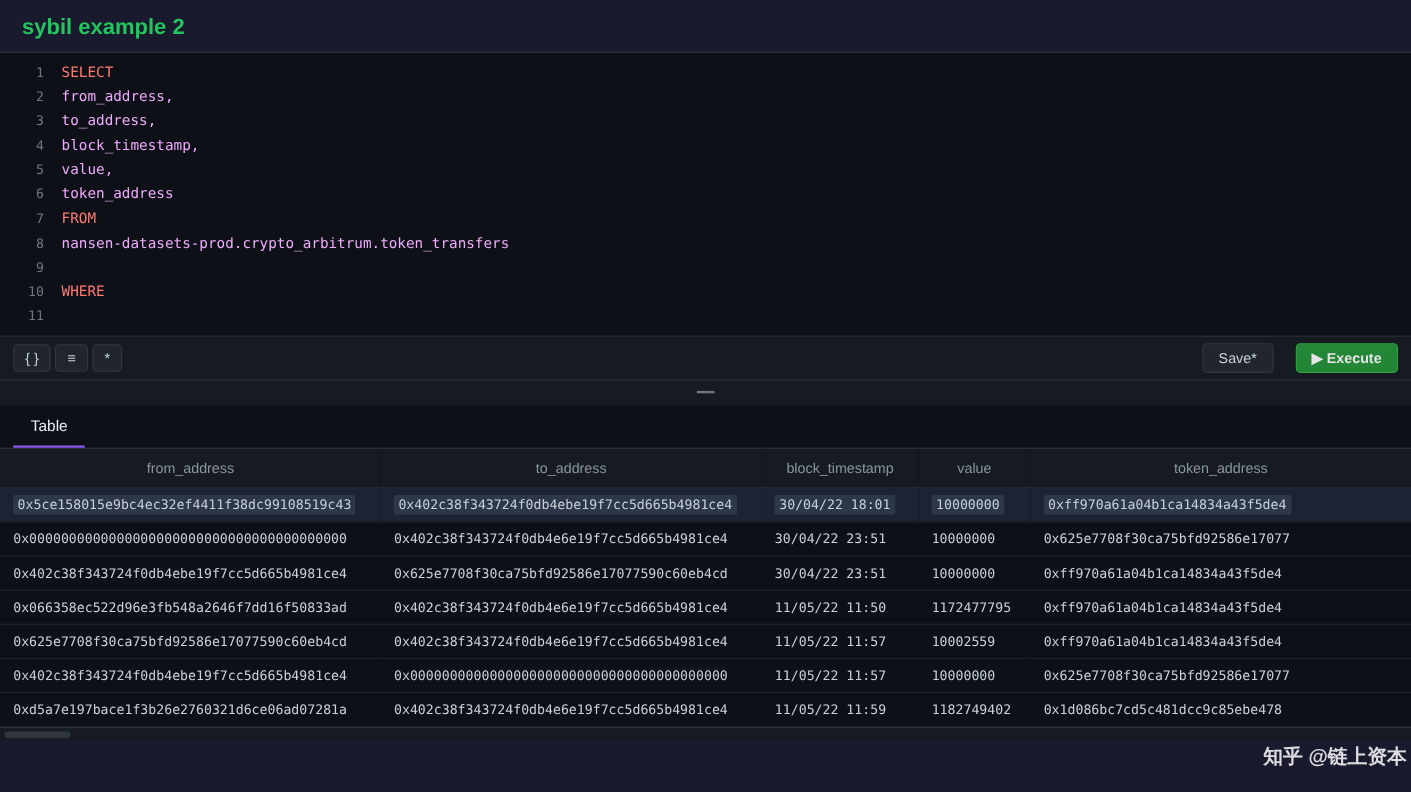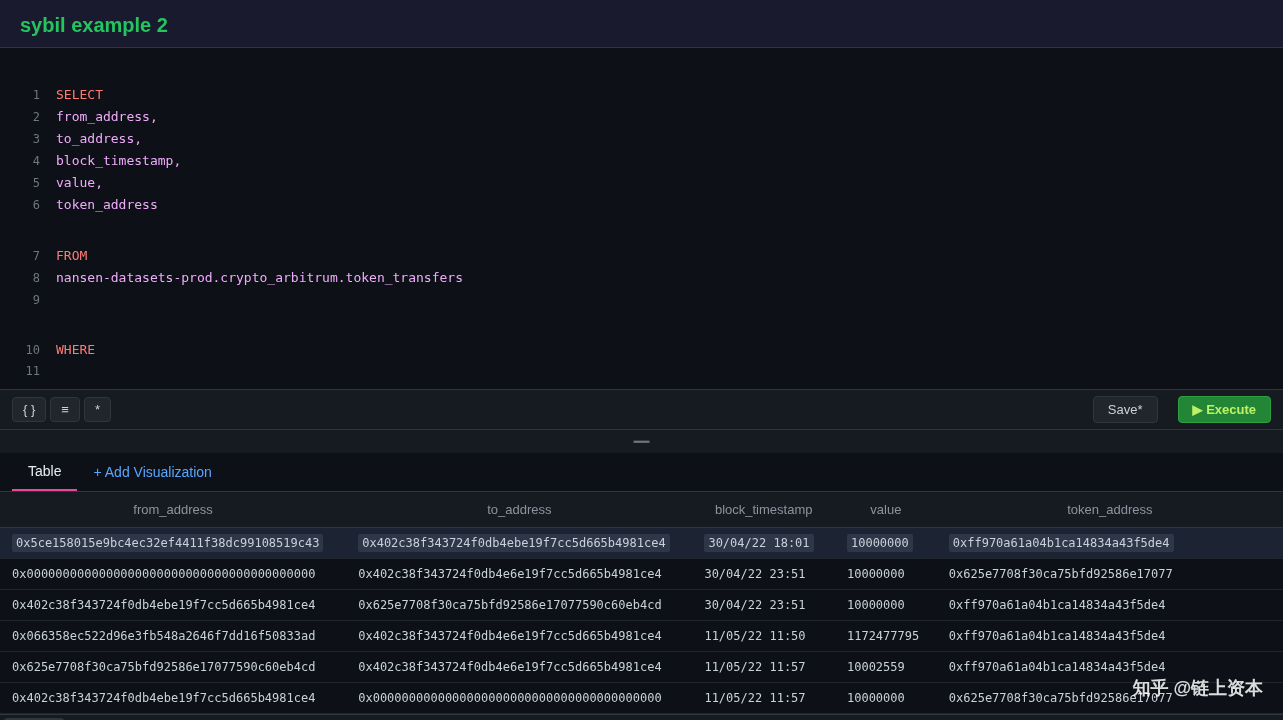--- a/index.html
+++ b/index.html
@@ -39,21 +39,21 @@
       padding: 0 10px;
     }
     .line-num {
       color: #6e7681;
       width: 30px;
       text-align: right;
       margin-right: 16px;
       font-size: 12px;
       flex-shrink: 0;
     }
-    .kw { color: #ff7b72; margin-top: 28px; }
+    .kw { color: #ff7b72; }
     .field { color: #f0abfc; }
     .str { color: #a5d6ff; }
 
     
     .toolbar {
       display: flex;
       align-items: center;
       justify-content: space-between;
       background: #161b22;
       border-top: 1px solid #30363d;
@@ -82,21 +82,21 @@
       border: 1px solid #30363d;
       color: #c9d1d9;
       padding: 5px 14px;
       border-radius: 4px;
       cursor: pointer;
       font-size: 13px;
     }
     .execute-btn {
       background: #238636;
       border: 1px solid #2ea043;
-      color: #bef264;
+      color: #e5e5e5;
       padding: 5px 14px;
       border-radius: 4px;
       cursor: pointer;
       font-size: 13px;
       font-weight: bold;
     }
 
     
     .drag-handle {
       text-align: center;
@@ -123,21 +123,21 @@
     .tab {
       padding: 10px 16px;
       cursor: pointer;
       font-family: Arial, sans-serif;
       font-size: 14px;
       color: #8b949e;
       border-bottom: 2px solid transparent;
     }
     .tab.active {
       color: #e6edf3;
-      border-bottom: 2px solid #ec4899;
+      border-bottom: 2px solid #8b5cf6;
     }
     .add-viz {
       color: #58a6ff;
       cursor: pointer;
       font-family: Arial, sans-serif;
       font-size: 14px;
       padding: 10px 16px;
     }
 
     
@@ -194,21 +194,21 @@
 
     
     .table-container::-webkit-scrollbar { height: 8px; width: 8px; }
     .table-container::-webkit-scrollbar-track { background: #161b22; }
     .table-container::-webkit-scrollbar-thumb { background: #30363d; border-radius: 4px; }
 
     
     .watermark {
       position: fixed;
       bottom: 20px;
-      right: 20px;
+      right: 4px;
       color: rgba(255,255,255,0.85);
       font-family: Arial, sans-serif;
       font-size: 18px;
       font-weight: bold;
       pointer-events: none;
       z-index: 100;
     }
 
     
     .h-scrollbar {
@@ -292,21 +292,20 @@
 </div>
 
 <div class="drag-handle">
   <span>━━</span>
 </div>
 
 <div class="results-area">
 
   <div class="tabs">
     <div class="tab active">Table</div>
-    <div class="add-viz">+ Add Visualization</div>
   </div>
 
   <div class="table-container">
     <table>
       <thead>
         <tr>
           <th class="col-from">from_address</th>
           <th class="col-to">to_address</th>
           <th class="col-ts">block_timestamp</th>
           <th class="col-val">value</th>
@@ -349,20 +348,27 @@
             <td>10002559</td>
             <td>0xff970a61a04b1ca14834a43f5de4</td>
           </tr>
           <tr>
             <td>0x402c38f343724f0db4ebe19f7cc5d665b4981ce4</td>
             <td>0x0000000000000000000000000000000000000000</td>
             <td>11/05/22  11:57</td>
             <td>10000000</td>
             <td>0x625e7708f30ca75bfd92586e17077</td>
           </tr>
+          <tr>
+            <td>0xd5a7e197bace1f3b26e2760321d6ce06ad07281a</td>
+            <td>0x402c38f343724f0db4e6e19f7cc5d665b4981ce4</td>
+            <td>11/05/22  11:59</td>
+            <td>1182749402</td>
+            <td>0x1d086bc7cd5c481dcc9c85ebe478</td>
+          </tr>
         </tbody>
     </table>
   </div>
 
   <div class="h-scrollbar">
     <div class="h-scrollbar-thumb"></div>
   </div>
 </div>
 
 <div class="watermark">知乎 @链上资本</div>

